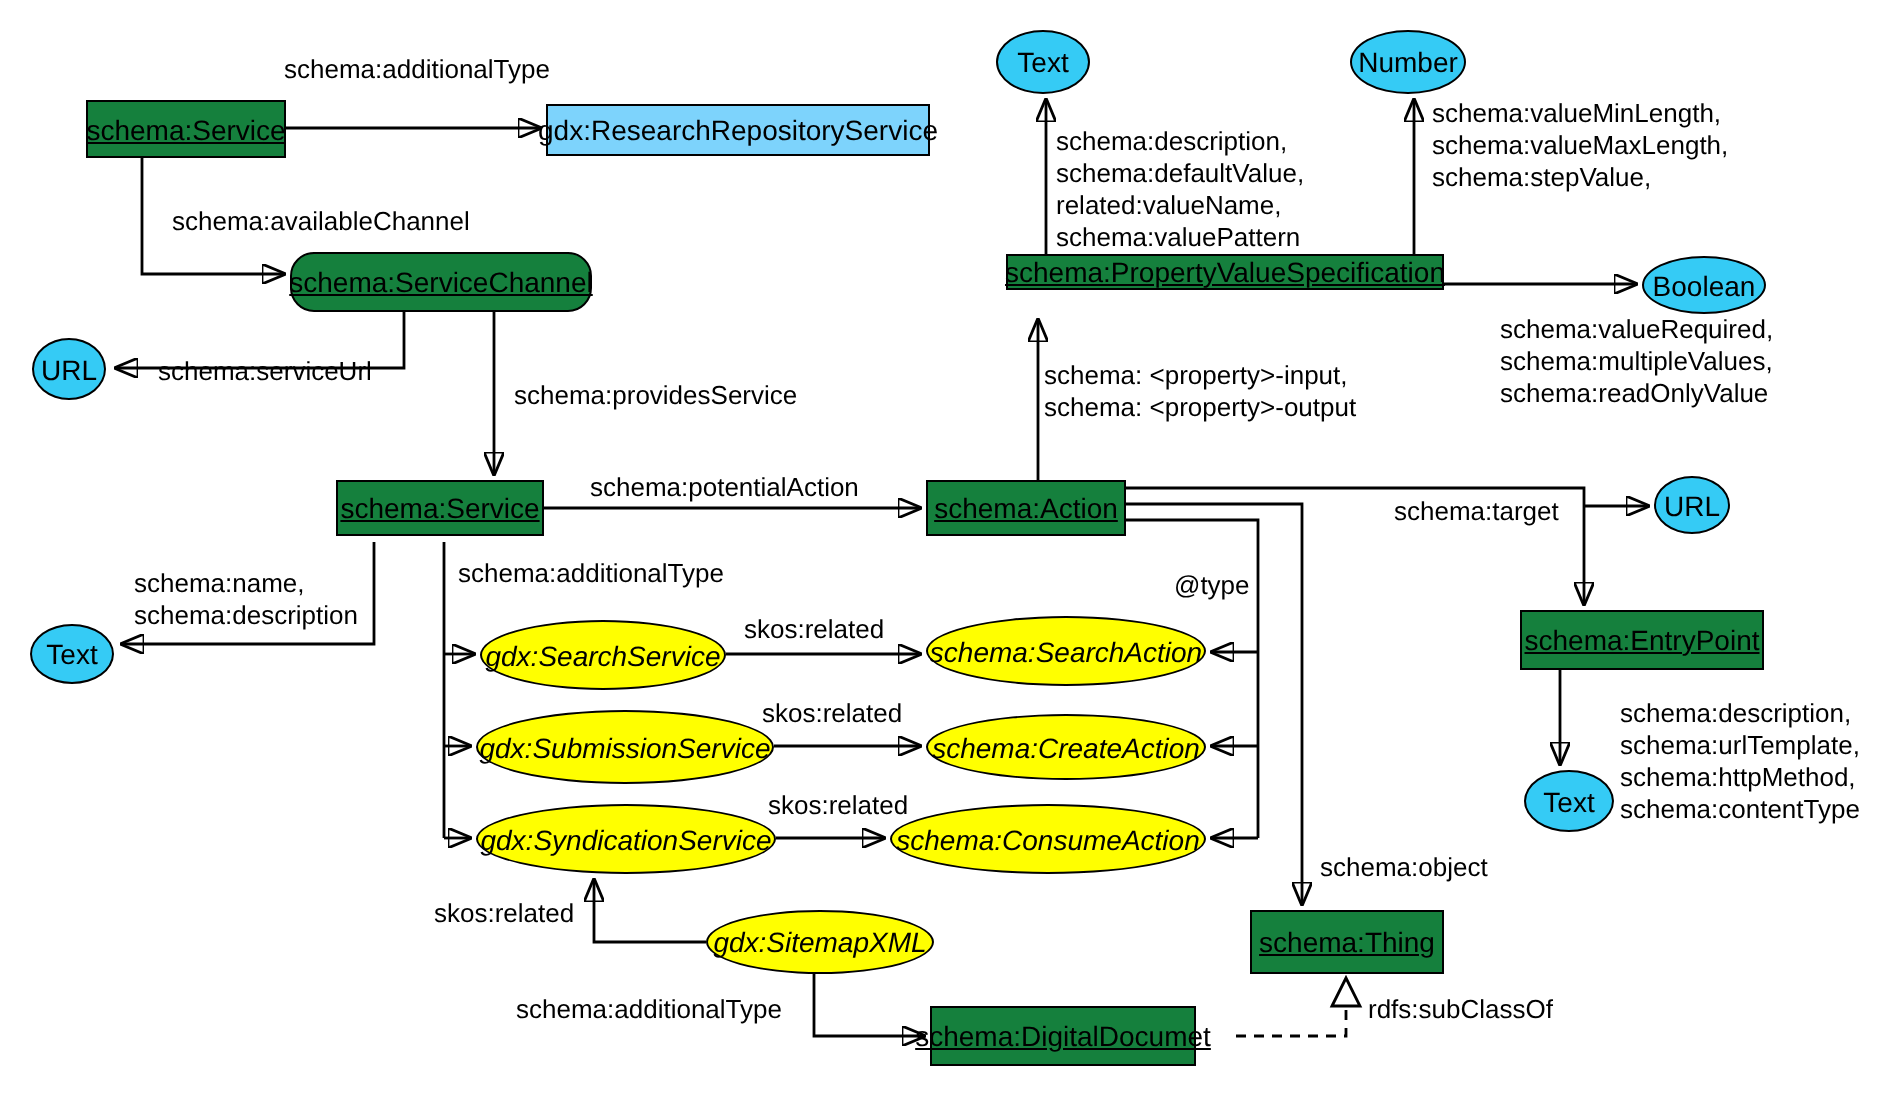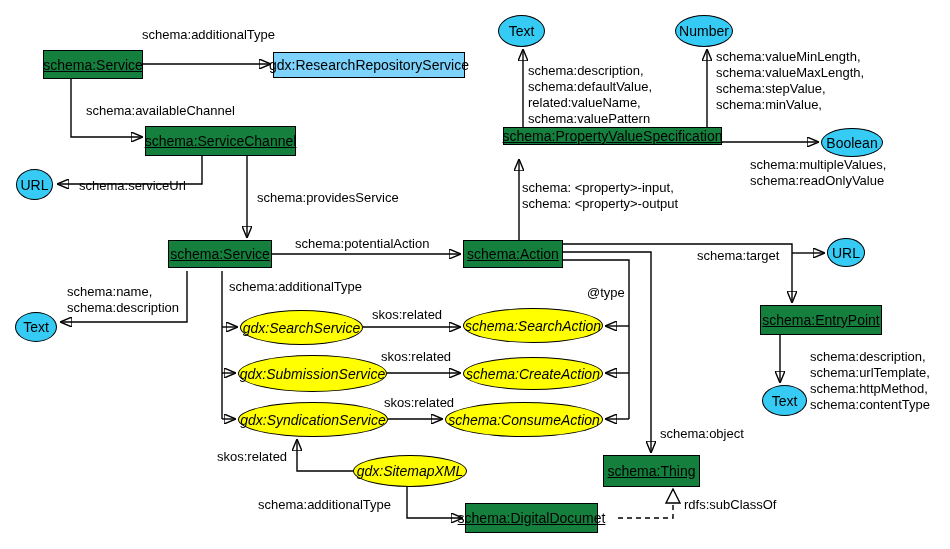--- a/index.html
+++ b/index.html
@@ -81,26 +81,26 @@
     <path d="M353,471 L297,471 L297,440" marker-end="url(#arrow)"></path>
 
     <path d="M407,487 L407,518 L462,518" marker-end="url(#arrow)"></path>
 
     <path class="dashed" d="M618,518 L673,518 L673,504"></path>
     <polygon class="hollow" points="666,503 673,489 680,503"></polygon>
   </svg>
 
   <div class="node rect" style="left:43px;top:50px;width:100px;height:29px;">schema:Service</div>
   <div class="node rect-ext" style="left:273px;top:52px;width:192px;height:26px;">gdx:ResearchRepositoryService</div>
-  <div class="node rect" style="left:145px;top:126px;width:151px;height:30px;">schema:ServiceChannel</div>
+  <div class="node rect" style="left:145px;top:126px;width:151px;height:30px;border-radius:12px;">schema:ServiceChannel</div>
   <div class="node rect" style="left:503px;top:127px;width:219px;height:18px;">schema:PropertyValueSpecification</div>
   <div class="node rect" style="left:168px;top:240px;width:104px;height:28px;">schema:Service</div>
   <div class="node rect" style="left:463px;top:240px;width:100px;height:28px;">schema:Action</div>
   <div class="node rect" style="left:760px;top:305px;width:122px;height:30px;">schema:EntryPoint</div>
-  <div class="node rect" style="left:603px;top:455px;width:97px;height:32px;">schema:Thing</div>
+  <div class="node rect" style="left:625px;top:455px;width:97px;height:32px;">schema:Thing</div>
   <div class="node rect" style="left:465px;top:503px;width:133px;height:30px;">schema:DigitalDocumet</div>
 
   <div class="node ellipse-dt" style="left:16px;top:169px;width:37px;height:31px;">URL</div>
   <div class="node ellipse-dt" style="left:15px;top:312px;width:42px;height:30px;">Text</div>
   <div class="node ellipse-dt" style="left:498px;top:15px;width:47px;height:32px;">Text</div>
   <div class="node ellipse-dt" style="left:675px;top:15px;width:58px;height:32px;">Number</div>
   <div class="node ellipse-dt" style="left:821px;top:128px;width:62px;height:29px;">Boolean</div>
   <div class="node ellipse-dt" style="left:827px;top:238px;width:38px;height:29px;">URL</div>
   <div class="node ellipse-dt" style="left:762px;top:385px;width:45px;height:31px;">Text</div>
 
@@ -135,23 +135,23 @@
   <div class="edge-label" style="left:528px;top:63px;">
     <span>schema:description,</span>
     <span>schema:defaultValue,</span>
     <span>related:valueName,</span>
     <span>schema:valuePattern</span>
   </div>
   <div class="edge-label" style="left:716px;top:49px;">
     <span>schema:valueMinLength,</span>
     <span>schema:valueMaxLength,</span>
     <span>schema:stepValue,</span>
-    <span>schema:minValue,</span>
   </div>
   <div class="edge-label" style="left:750px;top:157px;">
+    <span>schema:valueRequired,</span>
     <span>schema:multipleValues,</span>
     <span>schema:readOnlyValue</span>
   </div>
   <div class="edge-label" style="left:522px;top:180px;">
     <span>schema: &lt;property&gt;-input,</span>
     <span>schema: &lt;property&gt;-output</span>
   </div>
   <div class="edge-label" style="left:810px;top:349px;">
     <span>schema:description,</span>
     <span>schema:urlTemplate,</span>

